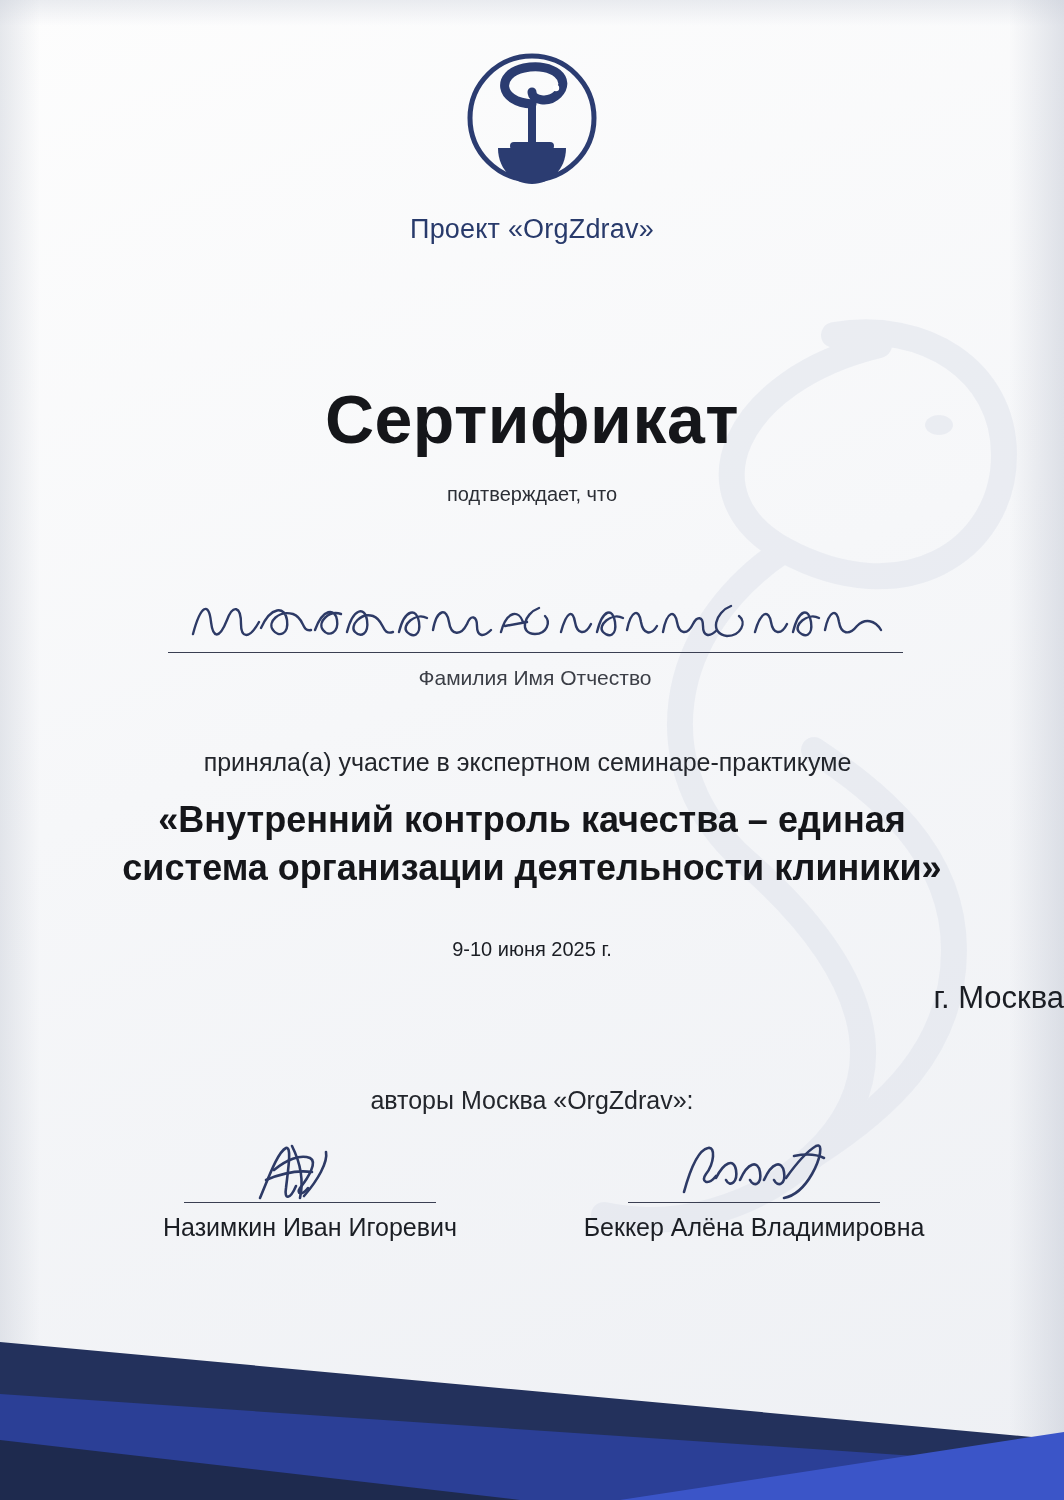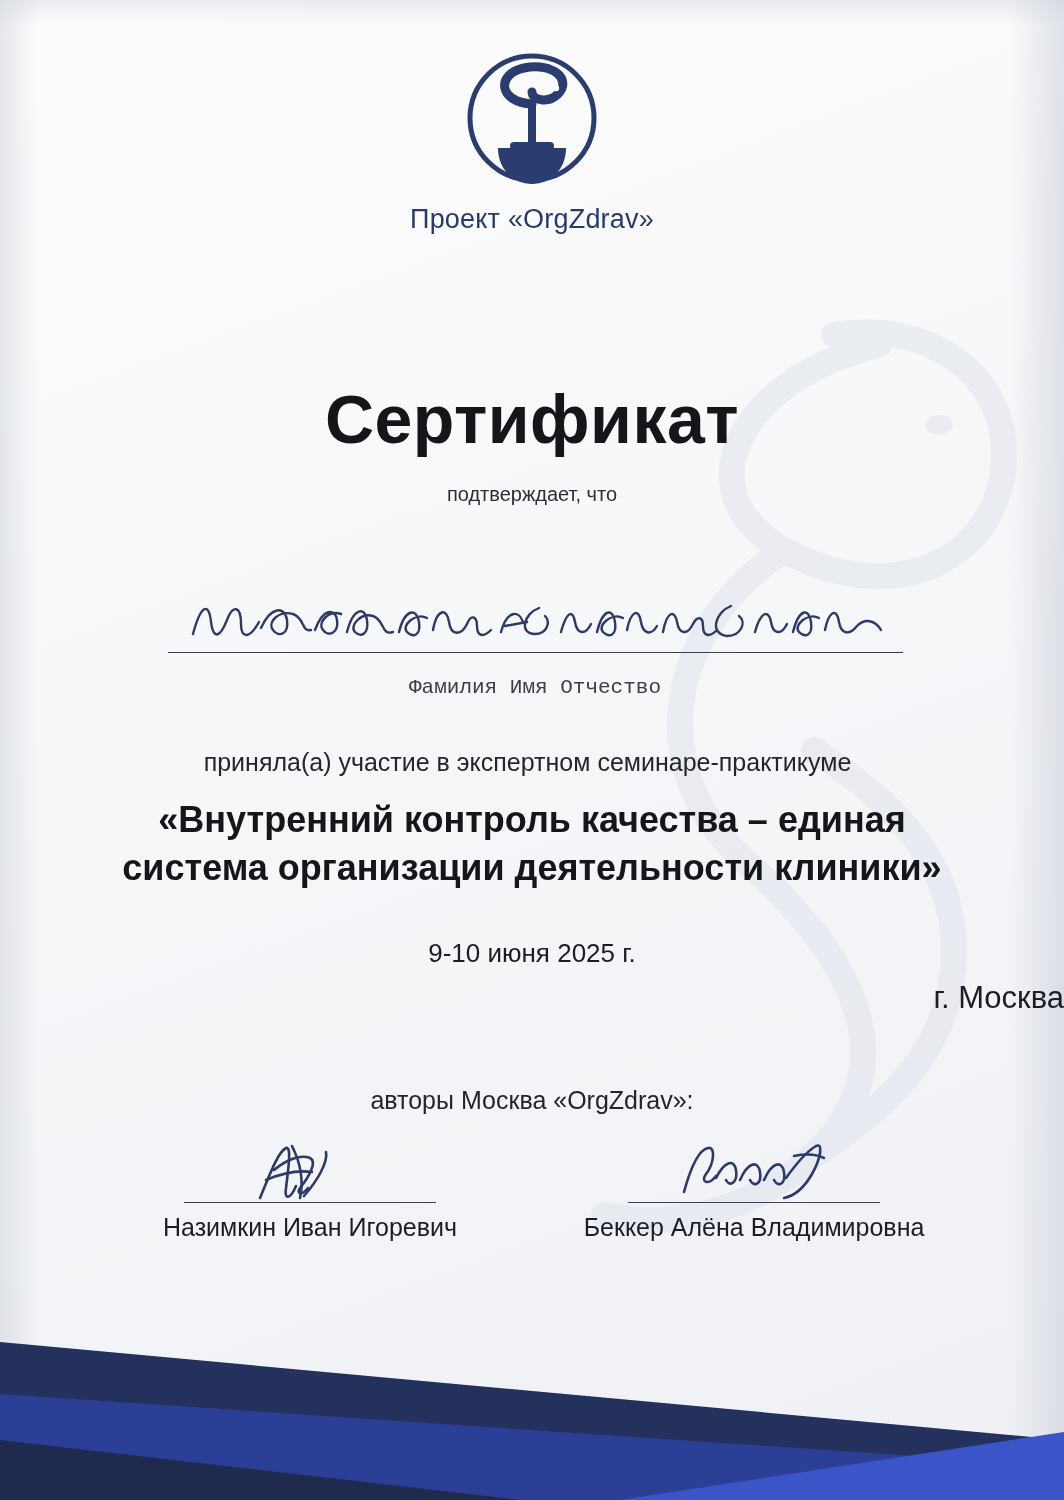--- a/index.html
+++ b/index.html
@@ -61,20 +61,21 @@
     top: 44px;
     left: 0;
     right: 0;
     text-align: center;
   }
   .logo-emblem {
     display: block;
     margin: 0 auto;
   }
   .project-name {
+    margin-top: 10px;
     font-size: 27px;
     color: #283a6b;
     letter-spacing: 0.2px;
   }
 
   .title {
     position: absolute;
     top: 380px;
     left: 0;
     right: 0;
@@ -111,24 +112,23 @@
     left: 50%;
     transform: translateX(-50%);
     top: -2px;
   }
   .name-rule {
     border-bottom: 1.6px solid #3a3f52;
     width: 735px;
     margin: 0 auto;
   }
   .name-caption {
-    margin-top: 23px;
+    margin-top: 13px;
     font-size: 21px;
     color: #3b3e46;
-    font-family: Liberation Mono, monospace;
   }
 
   .participation {
     position: absolute;
     top: 748px;
     left: 0;
     right: 9px;
     text-align: center;
     font-size: 25px;
     color: #23262c;
@@ -145,21 +145,21 @@
     color: #15161a;
     line-height: 1.33;
   }
 
   .date {
     position: absolute;
     top: 938px;
     left: 0;
     right: 0;
     text-align: center;
-    font-size: 26px;
+    font-size: 20px;
     color: #1b1e24;
   }
   .city {
     position: absolute;
     top: 980px;
     left: 0;
     right: 0;
     text-align: right;
     font-size: 31px;
     color: #1b1e24;

